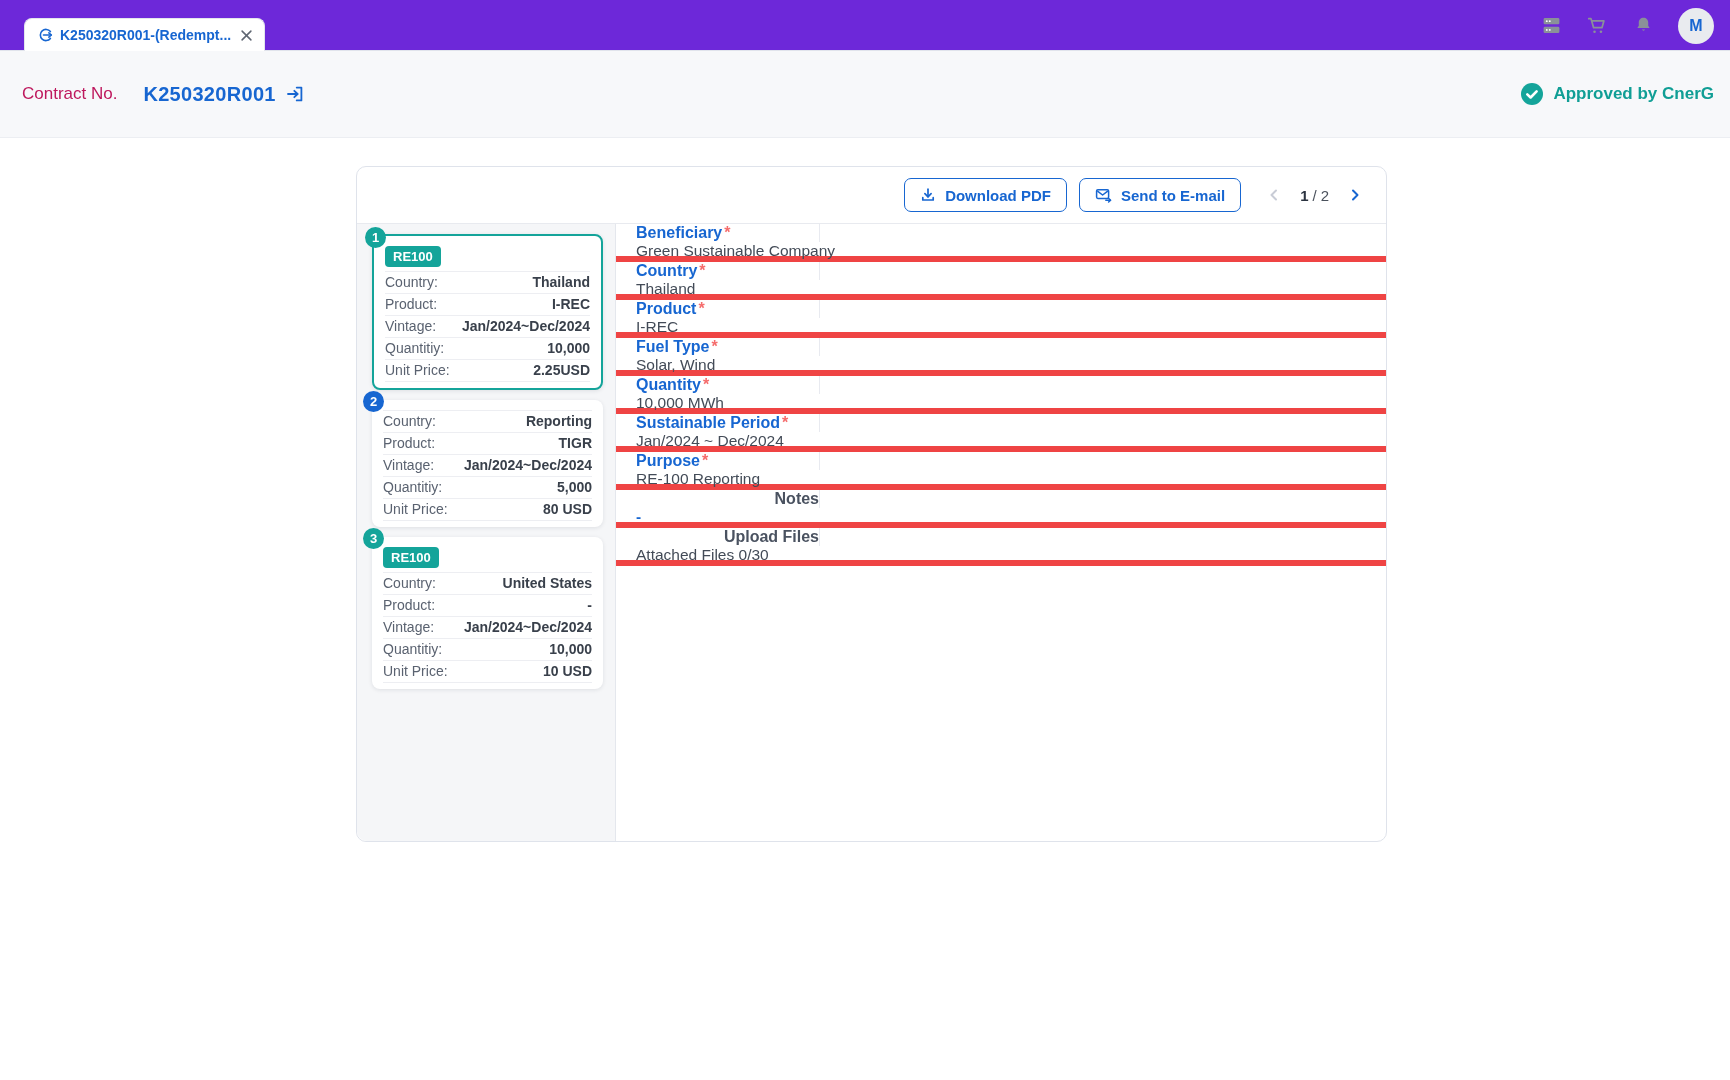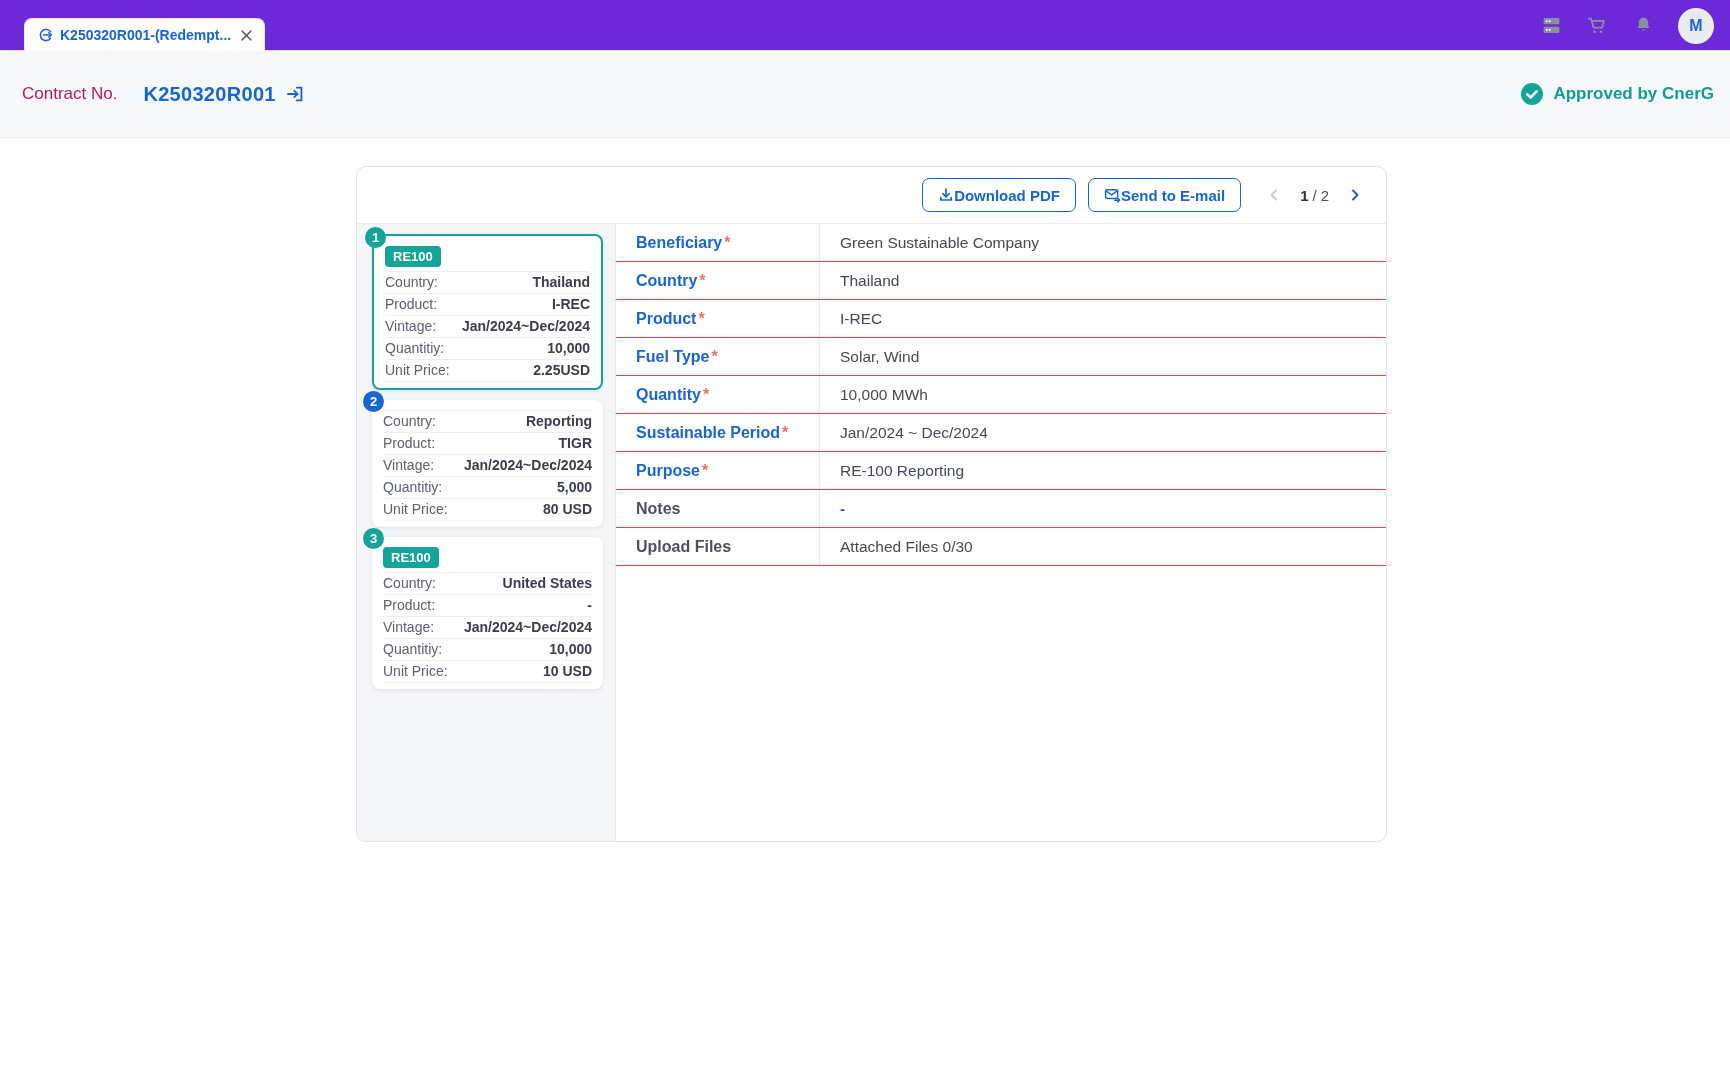--- a/index.html
+++ b/index.html
@@ -25,21 +25,21 @@
   .contract-label { color:#be185d; font-size:17px; }
   .contract-no { color:#1766D1; font-size:20px; font-weight:700; margin-left:26px; letter-spacing:.3px; }
   .contract-open { margin-left:9px; display:flex; align-items:center; cursor:pointer; }
   .status { display:flex; align-items:center; gap:9px; color:#109E95; font-size:17px; font-weight:700; }
 
   
   .main-card { position:absolute; left:356px; top:166px; width:1031px; height:676px; background:#fff;
                border:1px solid #DFE3EB; border-radius:10px; }
   .card-header { height:57px; border-bottom:1px solid #E8EAEF; display:flex; align-items:center;
                  justify-content:flex-end; padding-right:16px; gap:12px; }
-  .btn { display:inline-flex; align-items:center; height:34px; padding:0 15px;
+  .btn { display:inline-flex; align-items:center; gap:9px; height:34px; padding:0 15px;
          border:1px solid #1766D1; border-radius:7px; color:#1766D1; background:#fff;
          font-family:"Liberation Sans", sans-serif; font-size:15px; font-weight:700; cursor:pointer; }
   .pager { display:flex; align-items:center; gap:17px; margin-left:12px; margin-right:6px; }
   .pg-btn { width:18px; height:18px; display:flex; align-items:center; justify-content:center; cursor:pointer; background:none; border:none; }
   .pg-prev { color:#C8CCD6; } .pg-next { color:#1766D1; }
   .pg-text { font-size:15px; color:#4A515C; display:flex; gap:4px; }
   .pg-cur { color:#2B3340; font-weight:700; }
 
   .card-body { display:flex; height:617px; }
 
@@ -57,24 +57,24 @@
   .chip { display:inline-block; background:#14A49A; color:#fff; font-size:13px; font-weight:700;
           padding:3px 8px; border-radius:4px; margin:2px 0 4px; }
   .mrow { display:flex; justify-content:space-between; align-items:center; padding:3px 0;
           border-top:1px solid #EDEEF2; line-height:15px;text-align:center; }
   .mrow:last-child { border-bottom:1px solid #EDEEF2; }
   .mlabel { color:#5A6270; font-size:14px; }
   .mvalue { color:#39404B; font-size:14px; font-weight:700; }
 
   
   .details { flex:1; }
-  .drow { display:flex; height:38px; border-bottom:1px solid #ef4444; }
+  .drow { display:flex; height:38px; border-bottom:6px solid #ef4444;flex-direction:column; }
   .dlabel { width:204px; padding-left:20px; display:flex; align-items:center;
             border-right:1px solid #E8EAF0; color:#1766D1; font-size:16px; font-weight:700; }
-  .dlabel.plain { color:#4A5260; }
+  .dlabel.plain { color:#4A5260;justify-content:flex-end; }
   .star { color:#F56C6C; margin-left:2px; }
   .dvalue { flex:1; padding-left:20px; display:flex; align-items:center; color:#434B57; font-size:15.5px; }
   .dvalue.link { color:#1766D1; font-weight:700; }
 
   svg { display:block; }
 </style>
 </head>
 <body>
 
 <div class="topbar">

